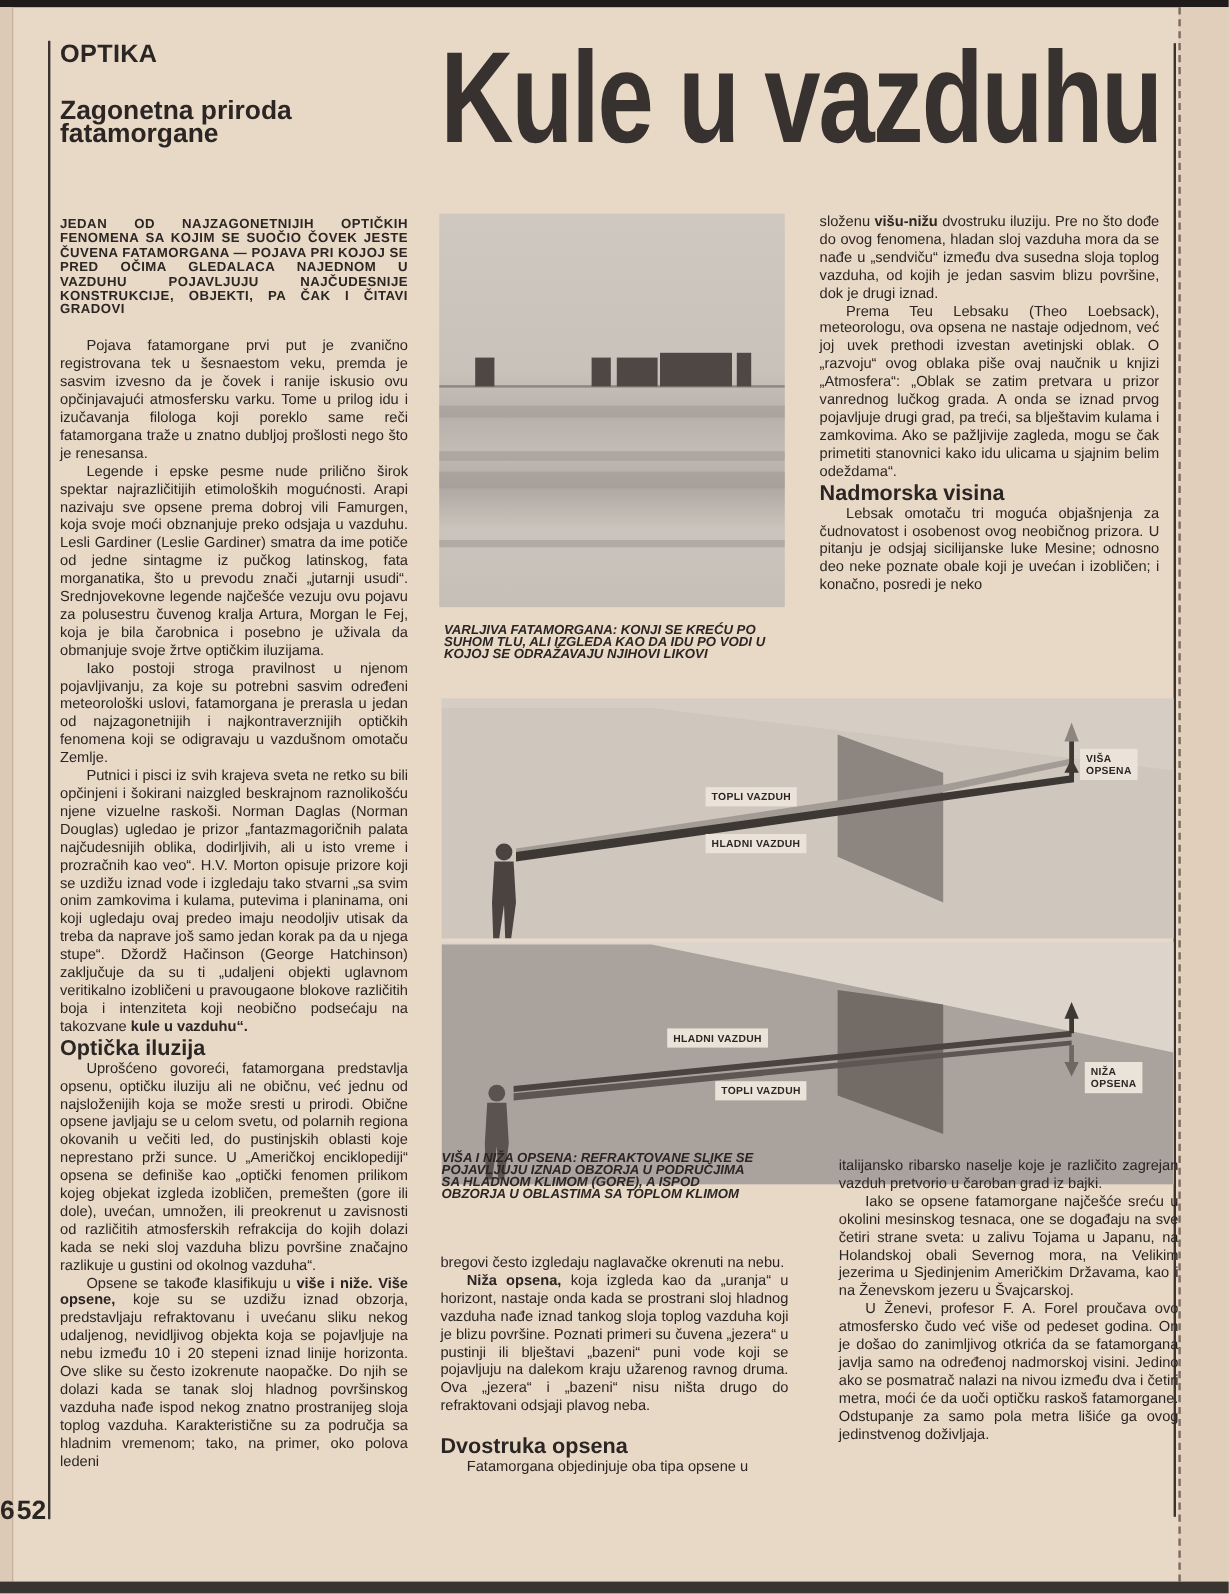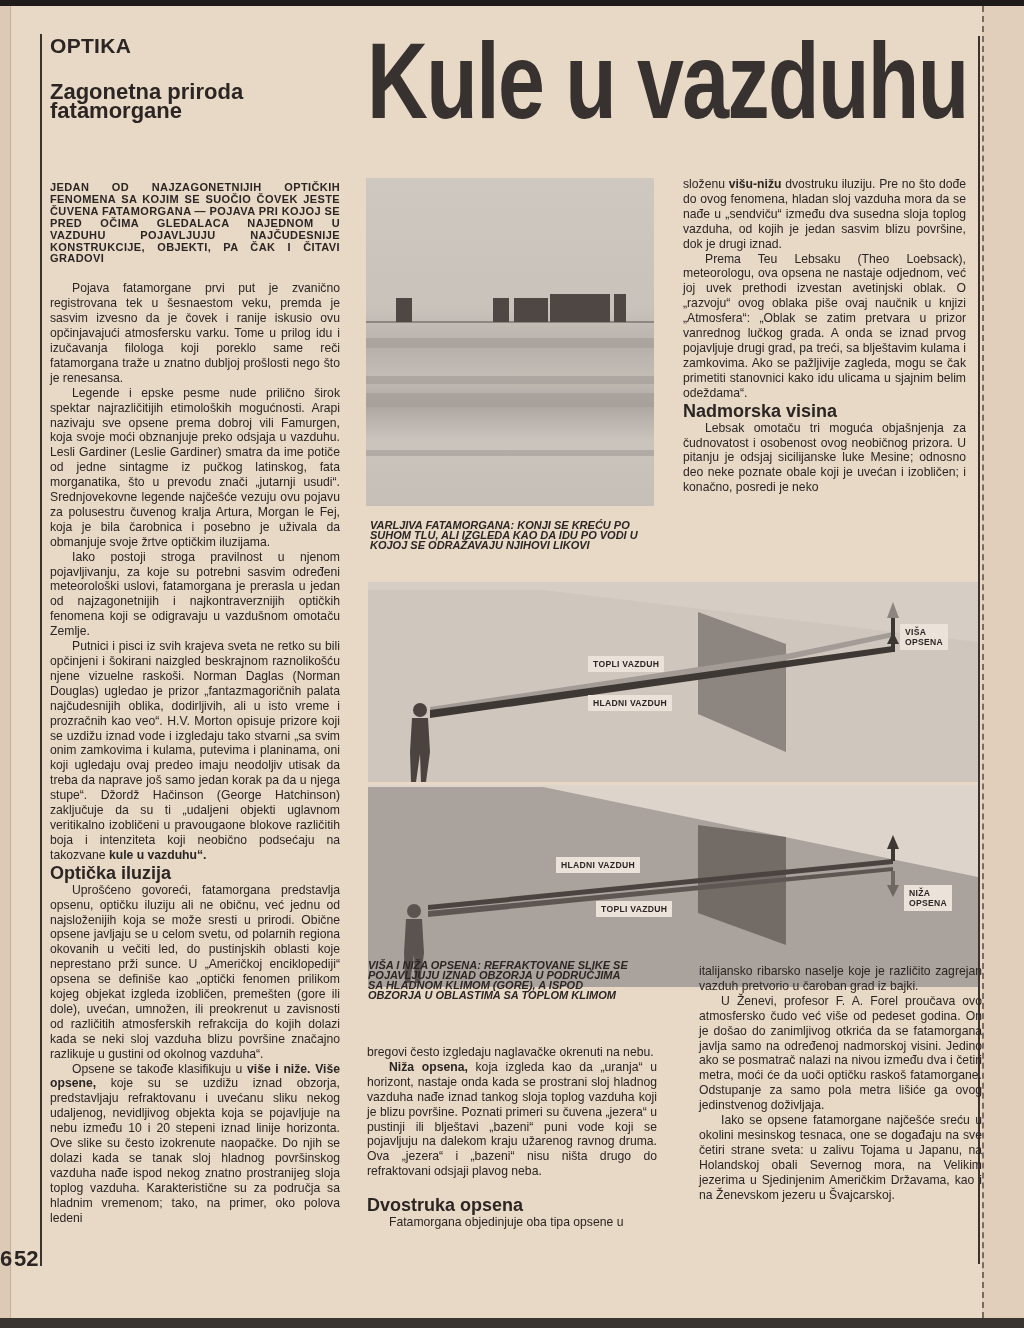--- a/index.html
+++ b/index.html
@@ -146,21 +146,21 @@
 </div>
 
 <div class="col col-right">
   <p class="noindent"><span>složenu </span><b>višu-nižu</b><span> dvostruku iluziju. Pre no što dođe do ovog fenomena, hladan sloj vazduha mora da se nađe u „sendviču“ između dva susedna sloja toplog vazduha, od kojih je jedan sasvim blizu površine, dok je drugi iznad.</span></p>
   <p>Prema Teu Lebsaku (Theo Loebsack), meteorologu, ova opsena ne nastaje odjednom, već joj uvek prethodi izvestan avetinjski oblak. O „razvoju“ ovog oblaka piše ovaj naučnik u knjizi „Atmosfera“: „Oblak se zatim pretvara u prizor vanrednog lučkog grada. A onda se iznad prvog pojavljuje drugi grad, pa treći, sa blještavim kulama i zamkovima. Ako se pažljivije zagleda, mogu se čak primetiti stanovnici kako idu ulicama u sjajnim belim odeždama“.</p>
   <p class="sect" style="">Nadmorska visina</p>
   <p>Lebsak omotaču tri moguća objašnjenja za čudnovatost i osobenost ovog neobičnog prizora. U pitanju je odsjaj sicilijanske luke Mesine; odnosno deo neke poznate obale koji je uvećan i izobličen; i konačno, posredi je neko</p>
 </div>
 <div class="col col-right-bottom">
   <p class="noindent">italijansko ribarsko naselje koje je različito zagrejan vazduh pretvorio u čaroban grad iz bajki.</p>
+  <p>Iako se opsene fatamorgane najčešće sreću u okolini mesinskog tesnaca, one se događaju na sve četiri strane sveta: u zalivu Tojama u Japanu, na Holandskoj obali Severnog mora, na Velikim jezerima u Sjedinjenim Američkim Državama, kao i na Ženevskom jezeru u Švajcarskoj.</p>
   <p>U Ženevi, profesor F. A. Forel proučava ovo atmosfersko čudo već više od pedeset godina. On je došao do zanimljivog otkrića da se fatamorgana javlja samo na određenoj nadmorskoj visini. Jedino ako se posmatrač nalazi na nivou između dva i četiri metra, moći će da uoči optičku raskoš fatamorgane. Odstupanje za samo pola metra lišiće ga ovog jedinstvenog doživljaja.</p>
-  <p>Iako se opsene fatamorgane najčešće sreću u okolini mesinskog tesnaca, one se događaju na sve četiri strane sveta: u zalivu Tojama u Japanu, na Holandskoj obali Severnog mora, na Velikim jezerima u Sjedinjenim Američkim Državama, kao i na Ženevskom jezeru u Švajcarskoj.</p>
 </div>
 
 <div class="page-num">
   <span class="prev">6</span>
   <span>52</span>
 </div>
 <div class="bottombar"></div>
 
 </body></html>

